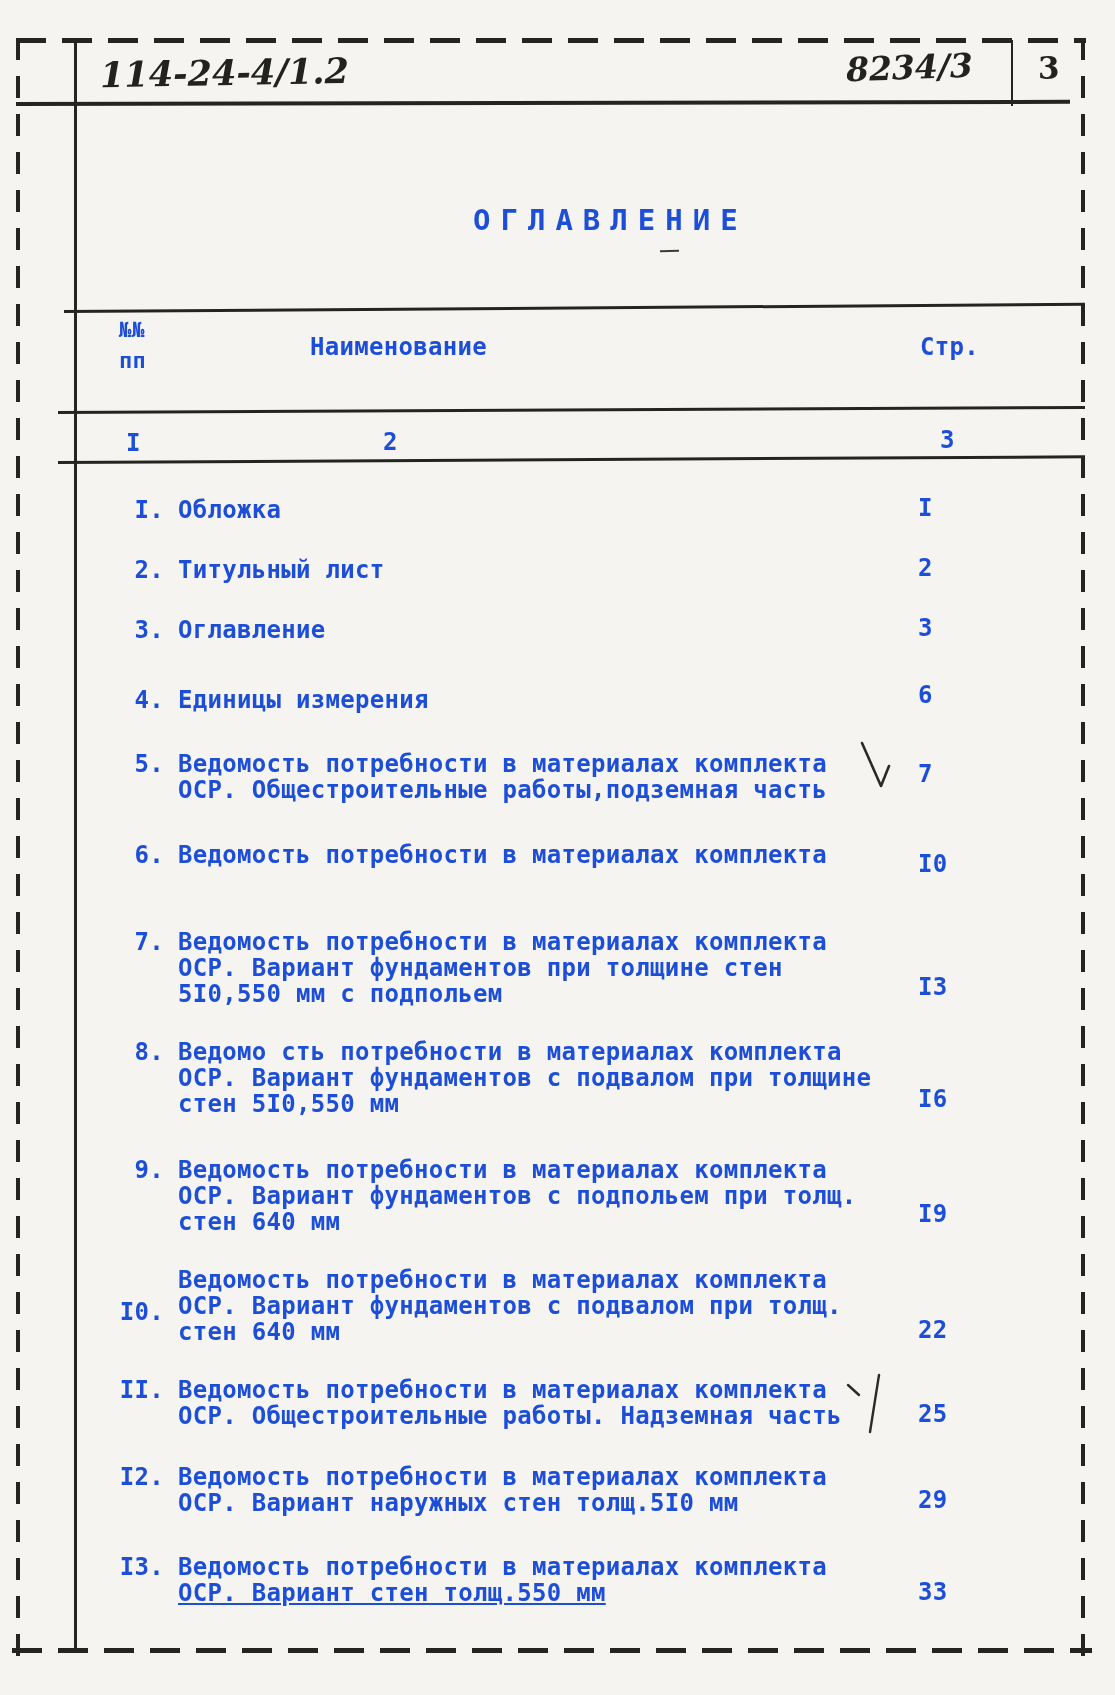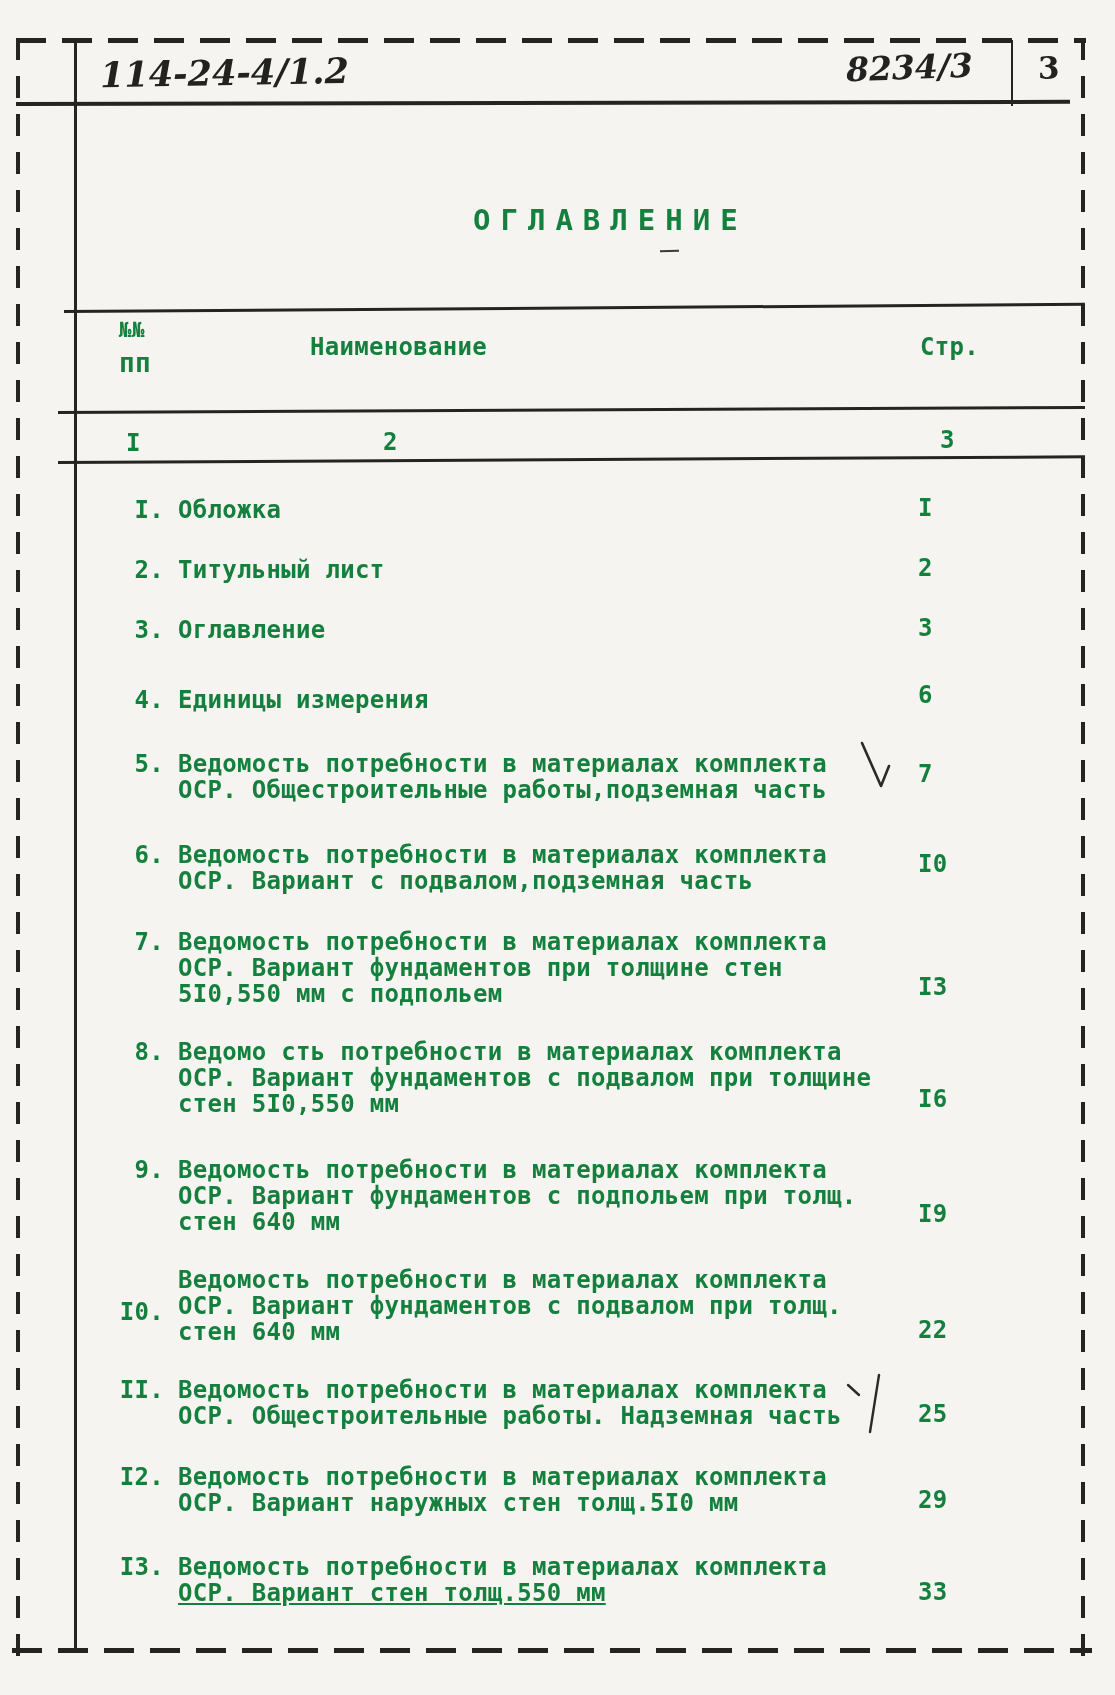--- a/index.html
+++ b/index.html
@@ -16,21 +16,21 @@
   .dash-h{height:5px;background:repeating-linear-gradient(90deg,#242422 0 30px,transparent 30px 46px);}
   .dash-v{width:4px;background:repeating-linear-gradient(180deg,#242422 0 22px,transparent 22px 38px);}
   .solid-h{background:#242422;}
   .solid-v{background:#242422;}
   
   .hand{
     font-family:"DejaVu Serif", serif;
     font-style:italic;font-weight:700;
     color:#222220;
   }
-  .type{font-weight:700;letter-spacing:0.3px;color:#15803d;}
+  .type{font-weight:700;letter-spacing:0.3px;color:#1d4ed8;}
   .title{font-size:29px;letter-spacing:10px;}
   .body-line{font-size:24px;line-height:25px;white-space:pre;}
   .row .num{display:inline-block;width:56px;text-align:right;}
   svg{display:block;}
 </style>
 </head>
 <body>
 
 <div id="page">
 
@@ -48,21 +48,21 @@
   <div class="abs hand" style="left:1038px;top:50px;font-size:31px;font-style:normal;">3</div>
 
   <div class="abs type title" style="left:473px;top:203px;">ОГЛАВЛЕНИЕ</div>
   <div class="abs" style="left:660px;top:250px;width:19px;height:2px;background:#3a3a38;transform:rotate(-2deg);"></div>
 
   <div class="abs solid-h" style="left:64px;top:310px;width:1021px;height:3px;transform:rotate(-0.40deg);transform-origin:left;"></div>
   <div class="abs solid-h" style="left:58px;top:411px;width:1027px;height:3px;transform:rotate(-0.28deg);transform-origin:left;"></div>
   <div class="abs solid-h" style="left:58px;top:461px;width:1027px;height:3px;transform:rotate(-0.32deg);transform-origin:left;"></div>
 
   <div class="abs type" style="left:119px;top:318px;font-size:21px;">№№</div>
-  <div class="abs type" style="left:119px;top:348px;font-size:26px;">пп</div>
+  <div class="abs type" style="left:119px;top:348px;font-size:22px;">пп</div>
   <div class="abs type" style="left:310px;top:333px;font-size:24px;">Наименование</div>
   <div class="abs type" style="left:920px;top:333px;font-size:24px;">Стр.</div>
 
   <div class="abs type" style="left:126px;top:429px;font-size:24px;">I</div>
   <div class="abs type" style="left:383px;top:428px;font-size:24px;">2</div>
   <div class="abs type" style="left:940px;top:426px;font-size:24px;">3</div>
 
   <div id="rows">
       <div class="row">
         <span class="abs type body-line num" style="left: 108px; top: 498px;">I.</span>
@@ -97,21 +97,20 @@
         <div class="abs" style="left: 178px; top: 752px;">
           <div class="type body-line" style="margin-bottom: 1px;">Ведомость потребности в материалах комплекта</div>
           <div class="type body-line" style="margin-bottom: 1px;">ОСР. Общестроительные работы,подземная часть</div>
         </div>
         <span class="abs type body-line" style="left: 918px; top: 762px;">7</span>
       </div>
       <div class="row">
         <span class="abs type body-line num" style="left: 108px; top: 843px;">6.</span>
         <div class="abs" style="left: 178px; top: 843px;">
           <div class="type body-line" style="margin-bottom: 1px;">Ведомость потребности в материалах комплекта</div>
-          <div class="type body-line" style="margin-bottom: 1px;">ОСР. Вариант с подвалом,подземная часть</div>
         </div>
         <span class="abs type body-line" style="left: 918px; top: 852px;">I0</span>
       </div>
       <div class="row">
         <span class="abs type body-line num" style="left: 108px; top: 930px;">7.</span>
         <div class="abs" style="left: 178px; top: 930px;">
           <div class="type body-line" style="margin-bottom: 1px;">Ведомость потребности в материалах комплекта</div>
           <div class="type body-line" style="margin-bottom: 1px;">ОСР. Вариант фундаментов при толщине стен</div>
           <div class="type body-line" style="margin-bottom: 1px;">5I0,550 мм с подпольем</div>
         </div>

